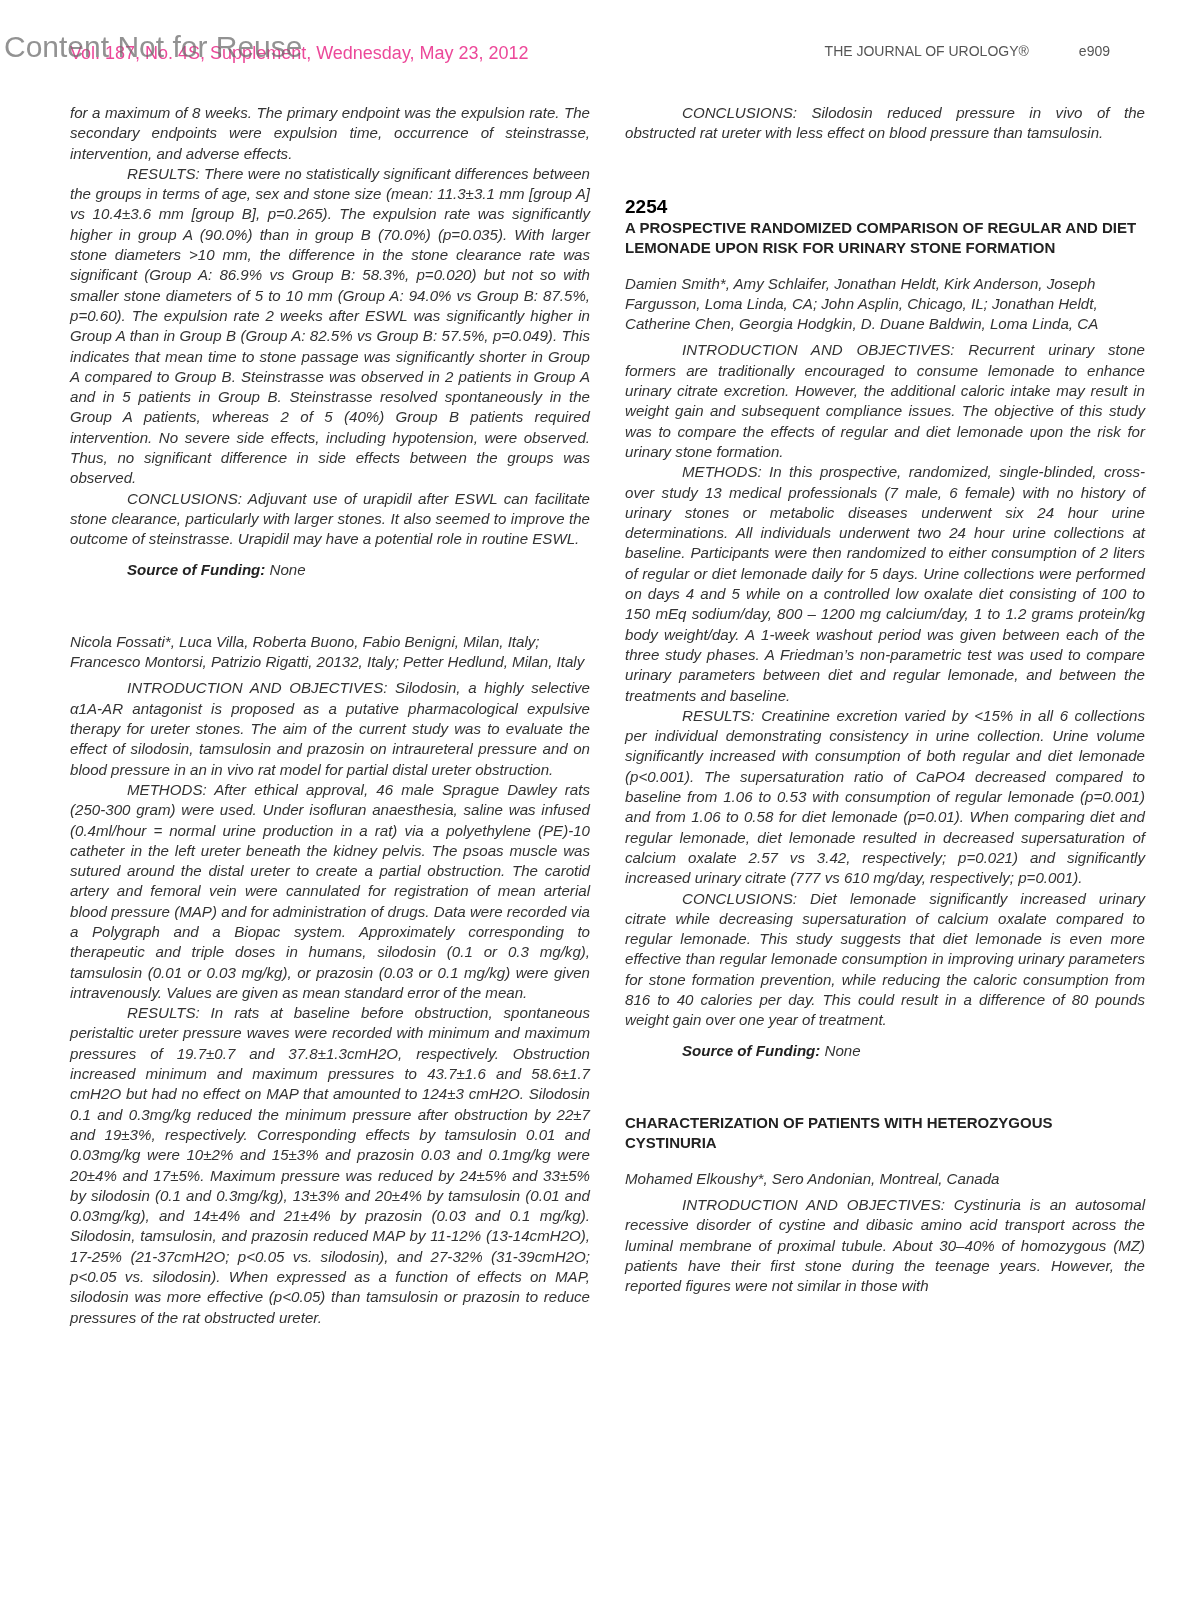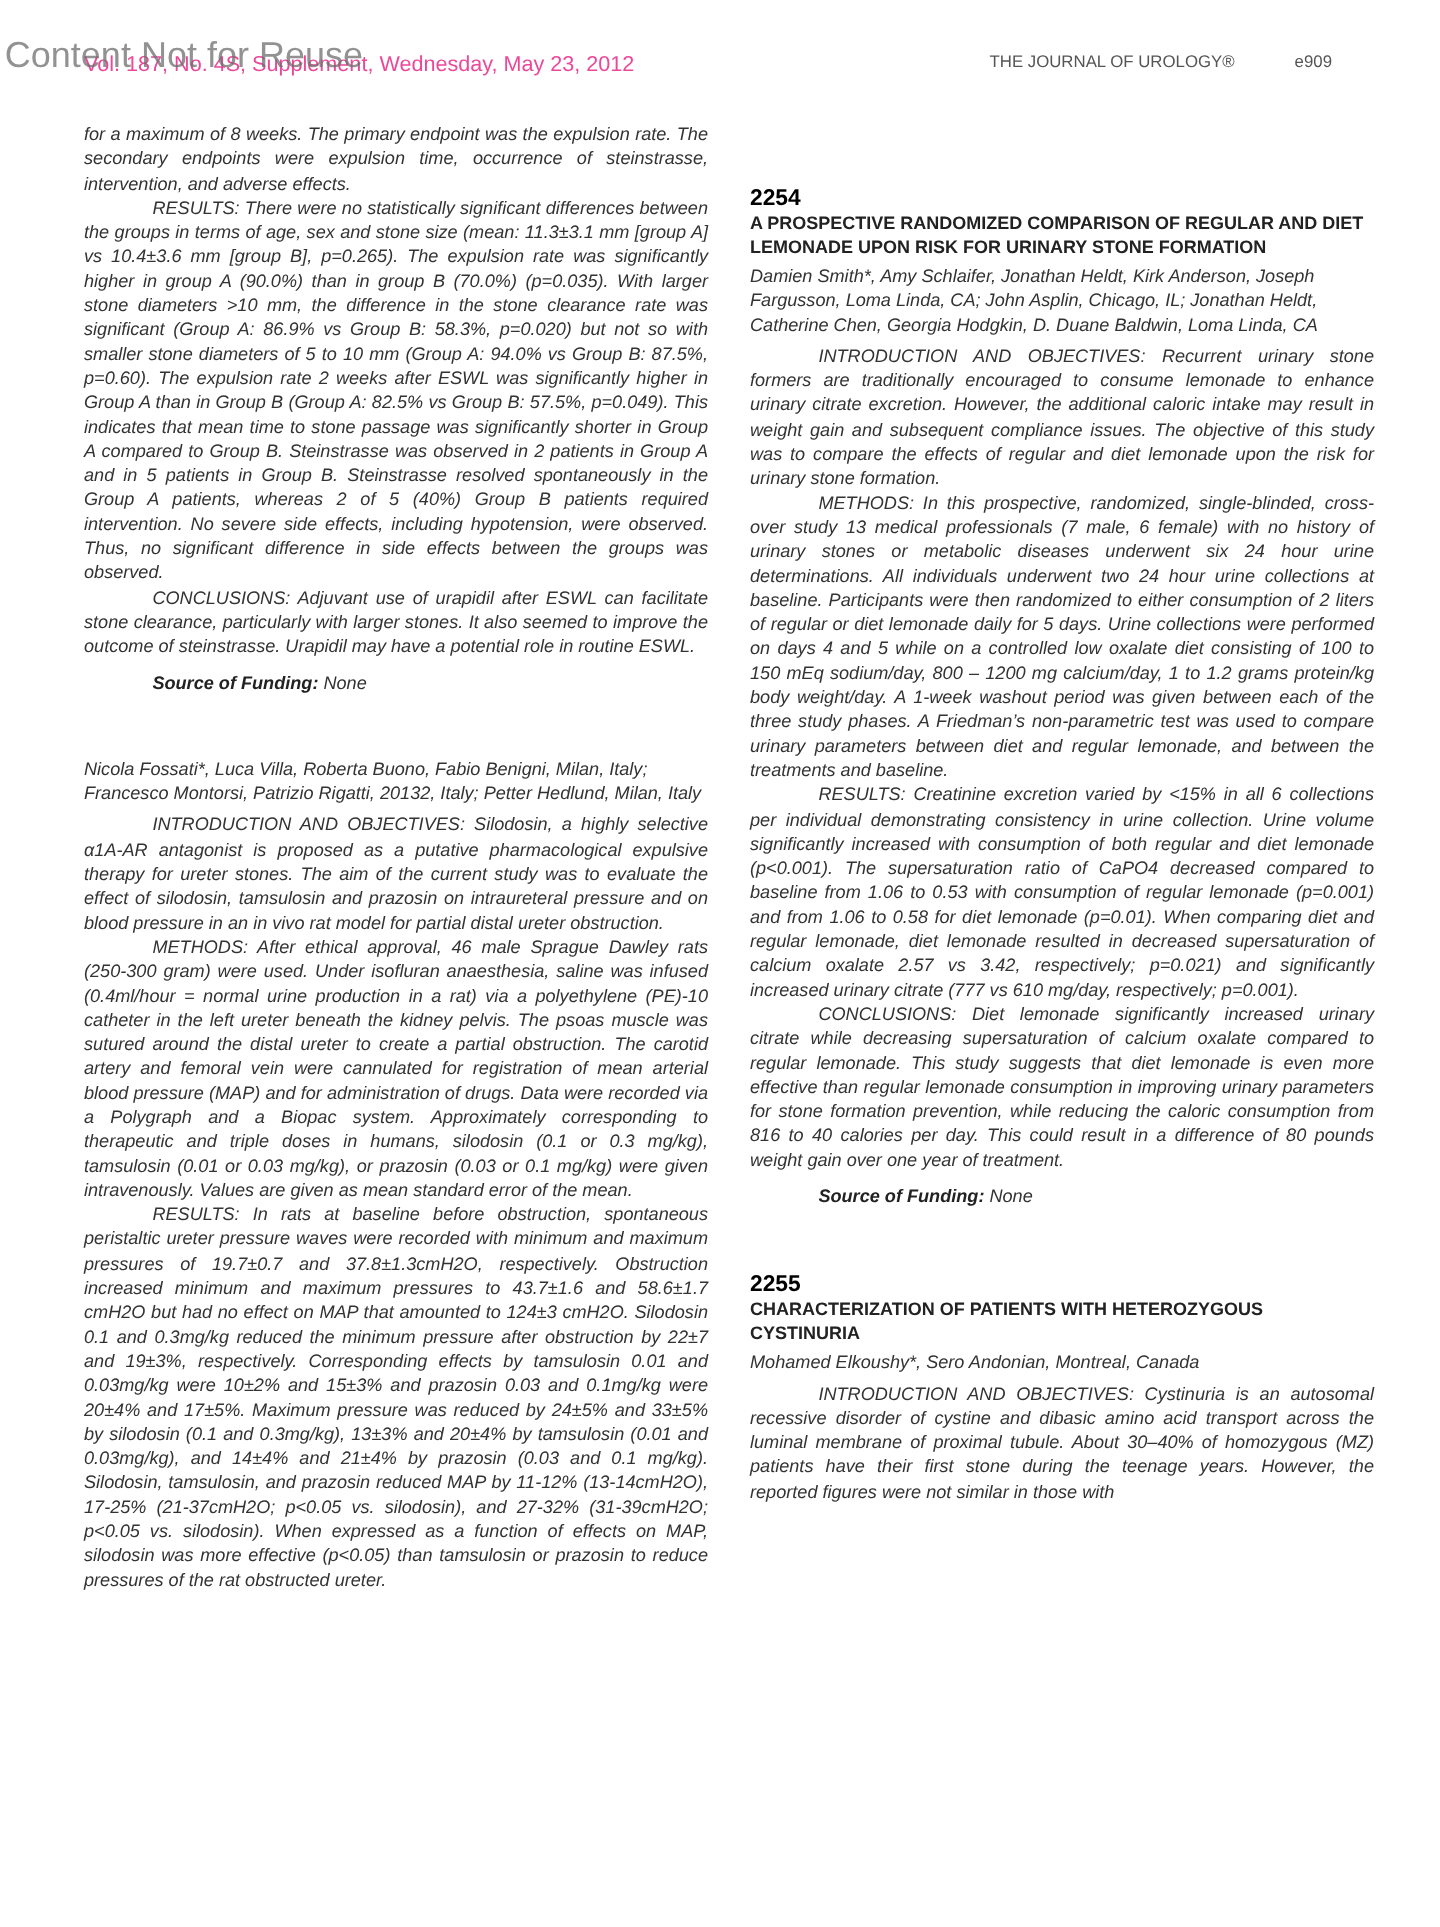--- a/index.html
+++ b/index.html
@@ -28,21 +28,21 @@
     }
     .col.left { left: 70px; }
     .col.right { left: 625px; }
     p { margin: 0; font-style: italic; }
     .indent { text-indent: 57px; }
     .funding { margin-left: 57px; margin-top: 10px; }
     .funding b { font-weight: bold; color: #222; }
     .abstract { margin-top: 52px; }
     .abs-num { font-weight: bold; font-size: 19px; line-height: 22px; color: #000000; }
     .abs-title { font-weight: bold; font-size: 15px; line-height: 20px; color: #222; text-transform: uppercase; text-align: left; }
-    .abs-authors { font-style: italic; margin-top: 4px; margin-bottom: 6px; text-align: left; }
+    .abs-authors { font-style: italic; margin-top: 16px; margin-bottom: 6px; text-align: left; }
   </style>
 </head>
 <body>
 
 <div class="watermark">Content Not for Reuse</div>
 
 <div class="running-head-left">Vol. 187, No. 4S, Supplement, Wednesday, May 23, 2012</div>
 <div class="running-head-right">
   <span>THE JOURNAL OF UROLOGY®</span><span class="page-no">e909</span>
 </div>
@@ -55,31 +55,31 @@
 
   <div class="abstract">
     <div class="abs-authors">Nicola Fossati*, Luca Villa, Roberta Buono, Fabio Benigni, Milan, Italy; Francesco Montorsi, Patrizio Rigatti, 20132, Italy; Petter Hedlund, Milan, Italy</div>
     <p class="indent">INTRODUCTION AND OBJECTIVES: Silodosin, a highly se­lective α1A-AR antagonist is proposed as a putative pharmacological expulsive therapy for ureter stones. The aim of the current study was to evaluate the effect of silodosin, tamsulosin and prazosin on intrau­reteral pressure and on blood pressure in an in vivo rat model for partial distal ureter obstruction.</p>
     <p class="indent">METHODS: After ethical approval, 46 male Sprague Dawley rats (250-300 gram) were used. Under isofluran anaesthesia, saline was infused (0.4ml/hour = normal urine production in a rat) via a polyethylene (PE)-10 catheter in the left ureter beneath the kidney pelvis. The psoas muscle was sutured around the distal ureter to create a partial obstruction. The carotid artery and femoral vein were cannu­lated for registration of mean arterial blood pressure (MAP) and for administration of drugs. Data were recorded via a Polygraph and a Biopac system. Approximately corresponding to therapeutic and triple doses in humans, silodosin (0.1 or 0.3 mg/kg), tamsulosin (0.01 or 0.03 mg/kg), or prazosin (0.03 or 0.1 mg/kg) were given intravenously. Values are given as mean standard error of the mean.</p>
     <p class="indent">RESULTS: In rats at baseline before obstruction, spontaneous peristaltic ureter pressure waves were recorded with minimum and maximum pressures of 19.7±0.7 and 37.8±1.3cmH2O, respectively. Obstruction increased minimum and maximum pressures to 43.7±1.6 and 58.6±1.7 cmH2O but had no effect on MAP that amounted to 124±3 cmH2O. Silodosin 0.1 and 0.3mg/kg reduced the minimum pressure after obstruction by 22±7 and 19±3%, respectively. Corre­sponding effects by tamsulosin 0.01 and 0.03mg/kg were 10±2% and 15±3% and prazosin 0.03 and 0.1mg/kg were 20±4% and 17±5%. Maximum pressure was reduced by 24±5% and 33±5% by silodosin (0.1 and 0.3mg/kg), 13±3% and 20±4% by tamsulosin (0.01 and 0.03mg/kg), and 14±4% and 21±4% by prazosin (0.03 and 0.1 mg/kg). Silodosin, tamsulosin, and prazosin reduced MAP by 11-12% (13-14cmH2O), 17-25% (21-37cmH2O; p&lt;0.05 vs. silodosin), and 27-32% (31-39cmH2O; p&lt;0.05 vs. silodosin). When expressed as a function of effects on MAP, silodosin was more effective (p&lt;0.05) than tamsulosin or prazosin to reduce pressures of the rat obstructed ureter.</p>
   </div>
 </div>
 
 <div class="col right">
+  <p class="indent">CONCLUSIONS: Silodosin reduced pressure in vivo of the obstructed rat ureter with less effect on blood pressure than tamsulosin.</p>
 
   <div class="abstract">
     <div class="abs-num">2254</div>
     <div class="abs-title">A PROSPECTIVE RANDOMIZED COMPARISON OF REGULAR AND DIET LEMONADE UPON RISK FOR URINARY STONE FORMATION</div>
     <div class="abs-authors">Damien Smith*, Amy Schlaifer, Jonathan Heldt, Kirk Anderson, Joseph Fargusson, Loma Linda, CA; John Asplin, Chicago, IL; Jonathan Heldt, Catherine Chen, Georgia Hodgkin, D. Duane Baldwin, Loma Linda, CA</div>
     <p class="indent">INTRODUCTION AND OBJECTIVES: Recurrent urinary stone formers are traditionally encouraged to consume lemonade to enhance urinary citrate excretion. However, the additional caloric intake may result in weight gain and subsequent compliance issues. The objective of this study was to compare the effects of regular and diet lemonade upon the risk for urinary stone formation.</p>
     <p class="indent">METHODS: In this prospective, randomized, single-blinded, cross-over study 13 medical professionals (7 male, 6 female) with no history of urinary stones or metabolic diseases underwent six 24 hour urine determinations. All individuals underwent two 24 hour urine collections at baseline. Participants were then randomized to either consumption of 2 liters of regular or diet lemonade daily for 5 days. Urine collections were performed on days 4 and 5 while on a controlled low oxalate diet consisting of 100 to 150 mEq sodium/day, 800 – 1200 mg calcium/day, 1 to 1.2 grams protein/kg body weight/day. A 1-week washout period was given between each of the three study phases. A Friedman’s non-parametric test was used to compare urinary parame­ters between diet and regular lemonade, and between the treatments and baseline.</p>
     <p class="indent">RESULTS: Creatinine excretion varied by &lt;15% in all 6 collec­tions per individual demonstrating consistency in urine collection. Urine volume significantly increased with consumption of both regular and diet lemonade (p&lt;0.001). The supersaturation ratio of CaPO4 de­creased compared to baseline from 1.06 to 0.53 with consumption of regular lemonade (p=0.001) and from 1.06 to 0.58 for diet lemonade (p=0.01). When comparing diet and regular lemonade, diet lemonade resulted in decreased supersaturation of calcium oxalate 2.57 vs 3.42, respectively; p=0.021) and significantly increased urinary citrate (777 vs 610 mg/day, respectively; p=0.001).</p>
     <p class="indent">CONCLUSIONS: Diet lemonade significantly increased urinary citrate while decreasing supersaturation of calcium oxalate compared to regular lemonade. This study suggests that diet lemonade is even more effective than regular lemonade consumption in improving urinary parameters for stone formation prevention, while reducing the caloric consumption from 816 to 40 calories per day. This could result in a difference of 80 pounds weight gain over one year of treatment.</p>
     <p class="funding"><b>Source of Funding:</b><span> None</span></p>
   </div>
 
   <div class="abstract">
-    <div class="abs-num">2255</div>
     <div class="abs-title">CHARACTERIZATION OF PATIENTS WITH HETEROZYGOUS CYSTINURIA</div>
     <div class="abs-authors">Mohamed Elkoushy*, Sero Andonian, Montreal, Canada</div>
     <p class="indent">INTRODUCTION AND OBJECTIVES: Cystinuria is an auto­somal recessive disorder of cystine and dibasic amino acid transport across the luminal membrane of proximal tubule. About 30–40% of homozygous (MZ) patients have their first stone during the teenage years. However, the reported figures were not similar in those with</p>
   </div>
 </div>
 
 </body></html>

